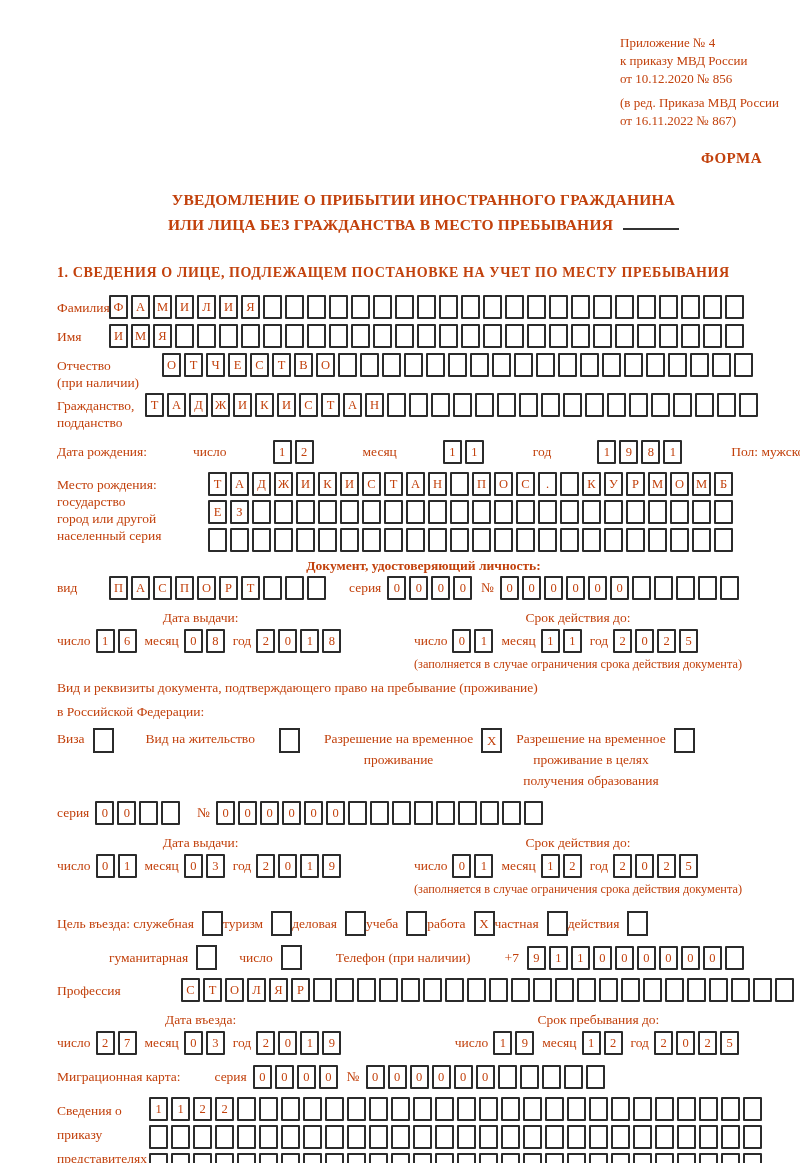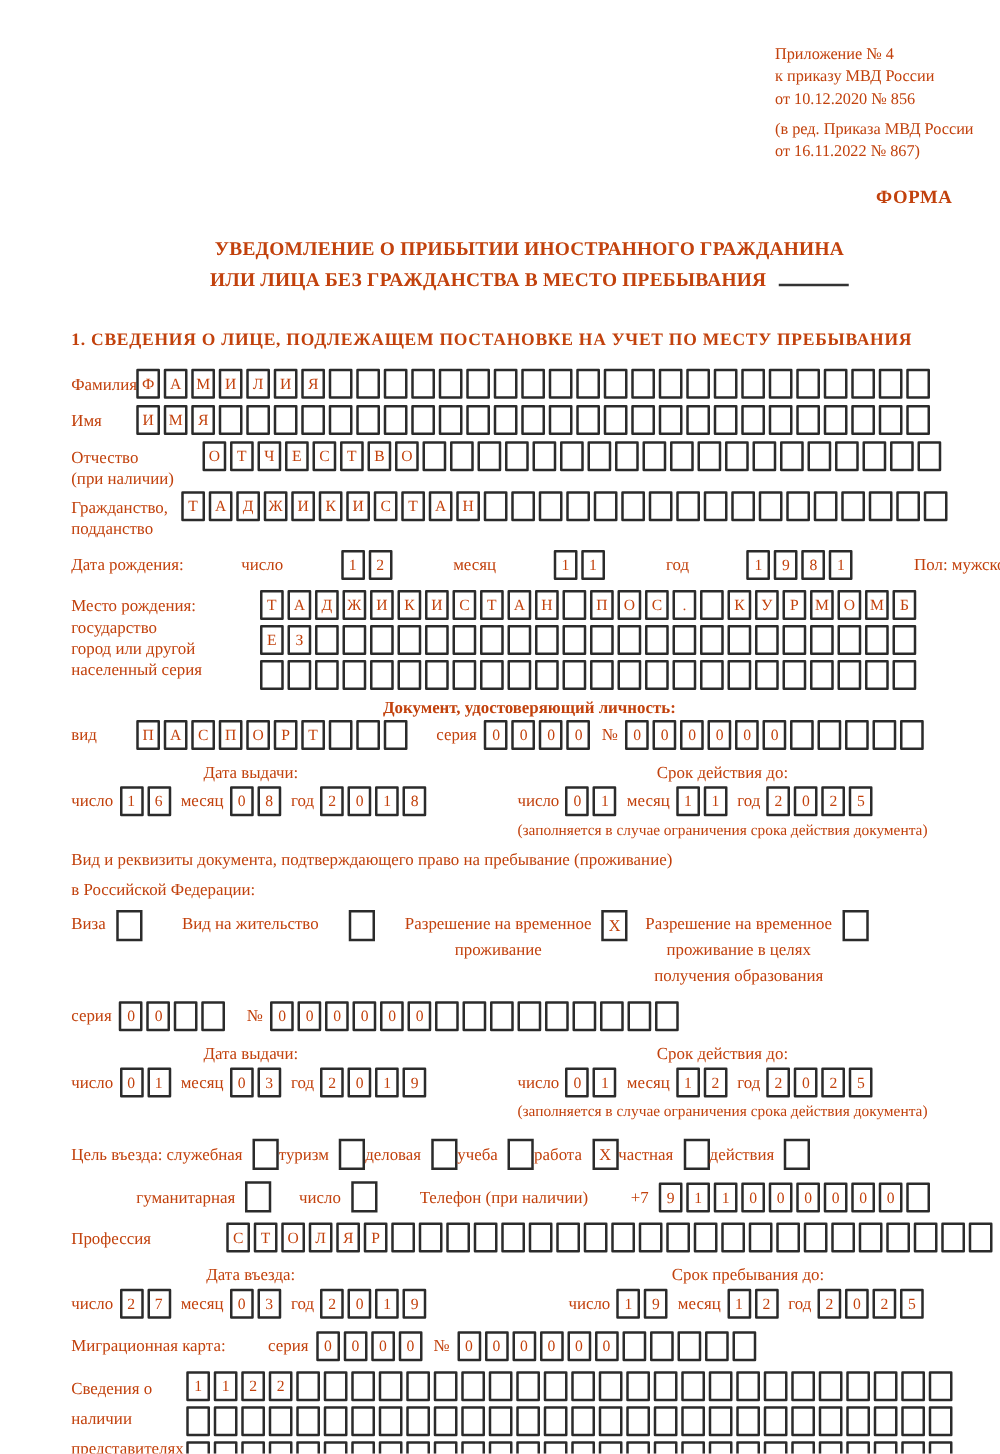--- a/index.html
+++ b/index.html
@@ -695,21 +695,21 @@
         <span class="cell"></span>
         <span class="cell"></span>
         <span class="cell"></span>
         <span class="cell"></span>
       </span>
   </div>
 
   <div class="legal">
     <div class="legal-lbl">
       <div class="nw">Сведения о</div>
-      <div class="nw">наличии</div>
+      <div class="nw">приказу</div>
       <div class="nw">представителях</div>
 
     </div>
     <div class="legal-rows">
       <div class="boxes">
           <span class="cell">1</span>
           <span class="cell">1</span>
           <span class="cell">2</span>
           <span class="cell">2</span>
           <span class="cell"></span>

